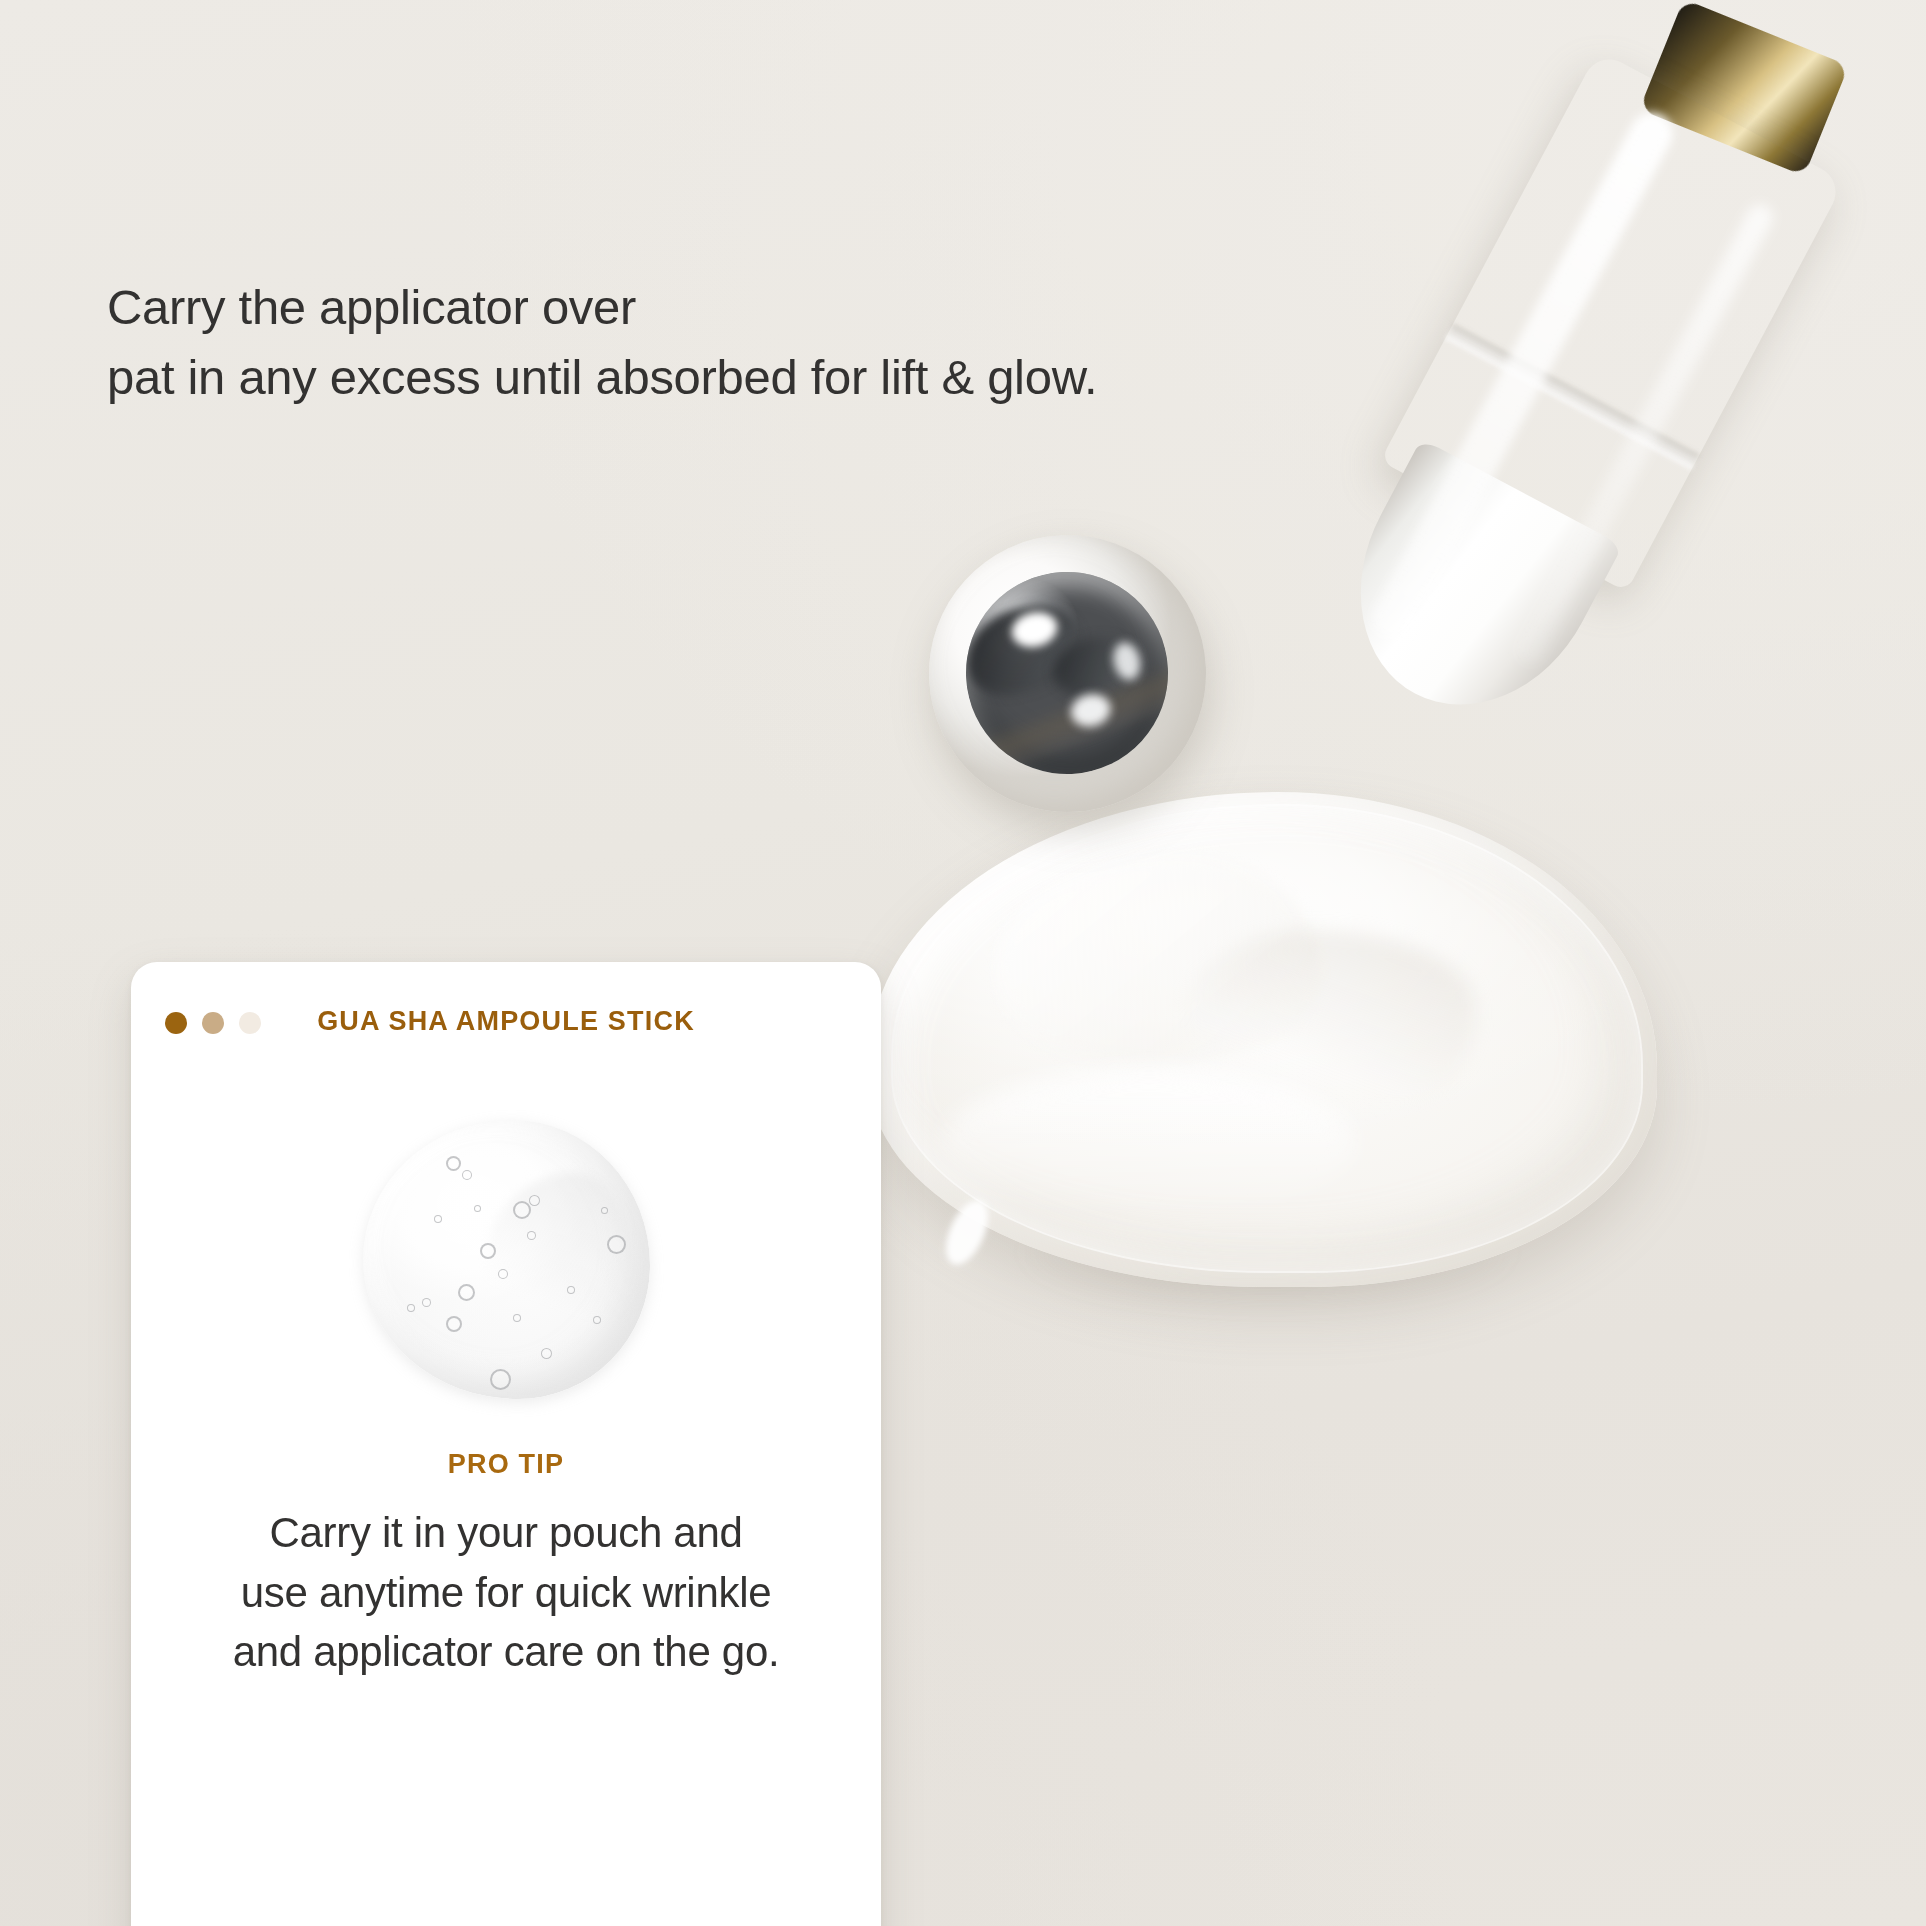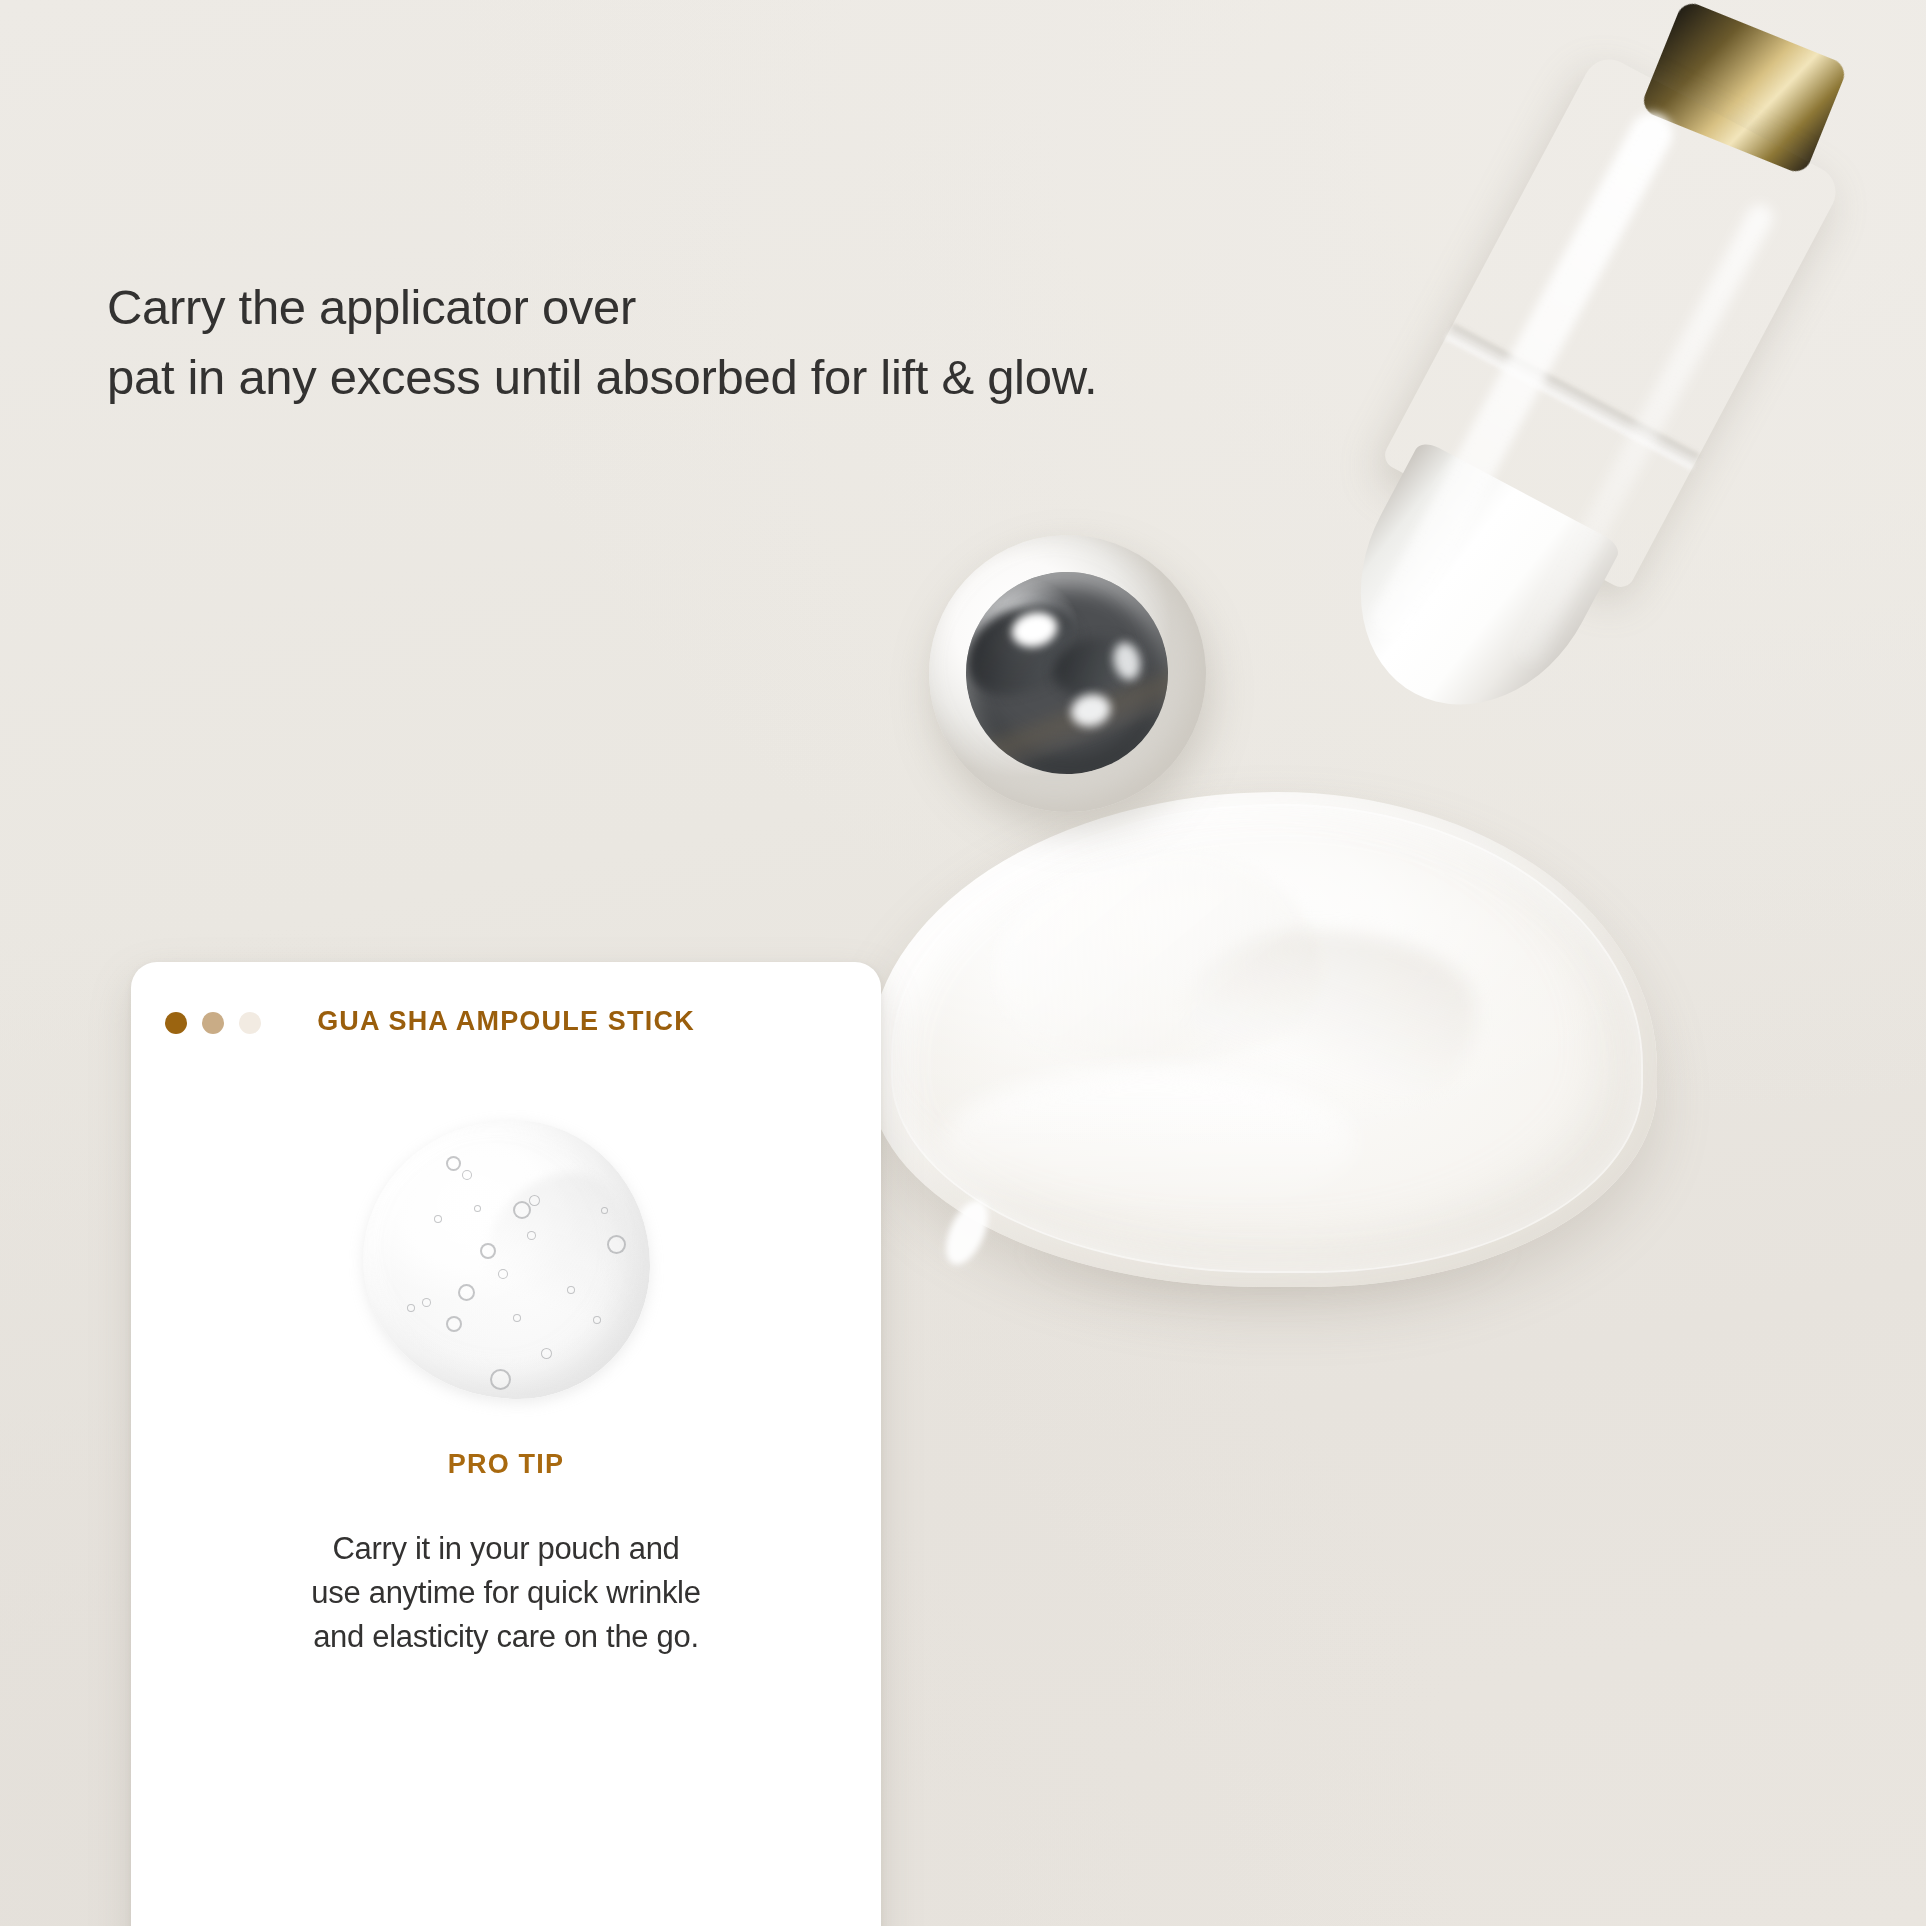--- a/index.html
+++ b/index.html
@@ -221,21 +221,21 @@
   }
   .bub{position:absolute;border:2px solid rgba(150,152,155,.55);border-radius:50%;background:rgba(255,255,255,.25);}
   .bub.s{border-width:1px;}
 
   .protip{
     position:absolute;left:0;top:487px;width:100%;text-align:center;
     font-size:27px;font-weight:700;letter-spacing:1.2px;color:#a8690f;
   }
   .tiptext{
     position:absolute;left:0;top:541px;width:100%;text-align:center;
-    font-size:31px;font-weight:400;color:#333231;line-height:1.42;letter-spacing:-0.3px;margin-top:24px;
+    font-size:42px;font-weight:400;color:#333231;line-height:1.42;letter-spacing:-0.3px;
   }
   .tiptext div{white-space:nowrap;}
 </style>
 </head>
 <body>
 
 <div class="stage">
 
   <div class="photo">
 
@@ -308,18 +308,18 @@
         <span class="bub s" style="left:230px;top:196px;width:6px;height:6px;"></span>
         <span class="bub s" style="left:238px;top:87px;width:5px;height:5px;"></span>
       </div>
     </div>
 
     <div class="protip">PRO TIP</div>
 
     <div class="tiptext">
       <div>Carry it in your pouch and</div>
       <div>use anytime for quick wrinkle</div>
-      <div>and elasticity care on the go.</div>
+      <div>and applicator care on the go.</div>
     </div>
 
   </div>
 </div>
 
 
 </body></html>

